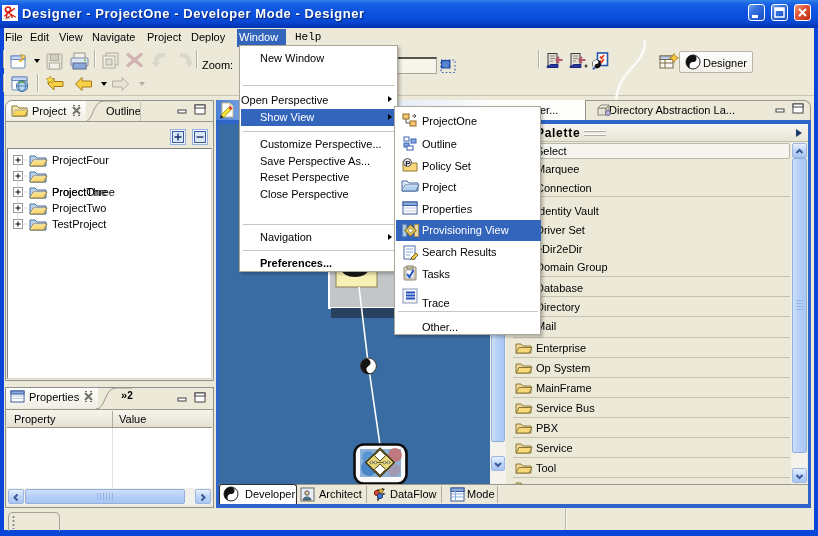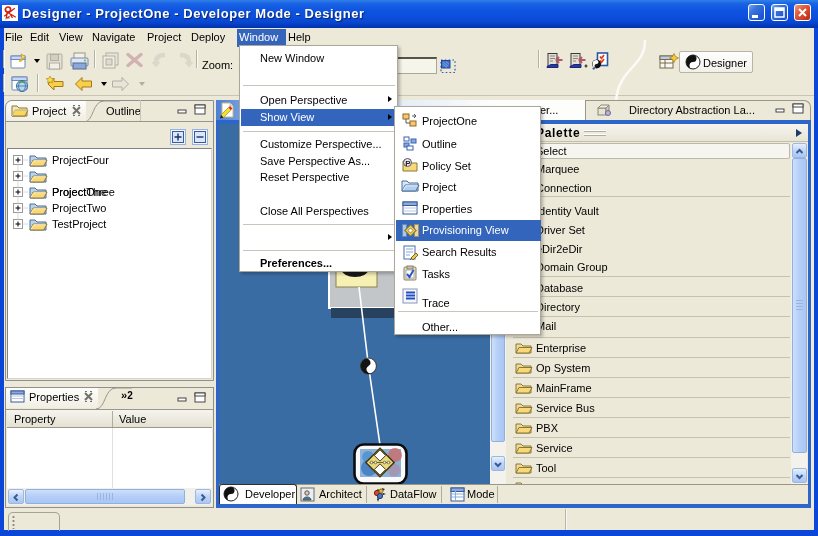--- a/index.html
+++ b/index.html
@@ -56,21 +56,21 @@
 
   <div id="menubar" class="abs">
     <div id="mwinhl" class="abs"></div>
     <div class="abs mitem" style="left:1px;">File</div>
     <div class="abs mitem" style="left:26px;">Edit</div>
     <div class="abs mitem" style="left:55px;">View</div>
     <div class="abs mitem" style="left:88px;">Navigate</div>
     <div class="abs mitem" style="left:143px;">Project</div>
     <div class="abs mitem" style="left:187px;">Deploy</div>
     <div class="abs mitem" style="left:235px;color:#fff;">Window</div>
-    <div class="abs mitem" style="left:284px;">Help</div>
+    <div class="abs mitem" style="left:291px;font-family:Liberation Mono, monospace;">Help</div>
   </div>
 
   <div id="toolbar" class="abs" style="left:4px;top:47px;width:810px;height:49px;background:#ece9d8;"></div>
   <div id="tbsep" class="abs" style="left:4px;top:95px;width:810px;height:1px;background:#c9c5b5;"></div>
 
   <div class="abs vsep" style="left:3px;top:50px;"></div>
   <svg class="abs" style="left:10px;top:53px;" width="19" height="17">
     <rect x="1" y="3" width="14" height="12" rx="1" fill="#fefefe" stroke="#6a88c0"></rect>
       <rect x="1" y="3" width="14" height="3.5" fill="#c8d8f4" stroke="#6a88c0"></rect>
     <path d="M9 8 C12 8 13 6 13 3" fill="none" stroke="#e8b838" stroke-width="2"></path>
@@ -320,21 +320,21 @@
   <div class="abs" style="left:216px;top:100px;width:370px;height:21px;background:linear-gradient(90deg,#4c80d6 0%,#6f9ade 6%,#a8c2ea 20%,#dfe9f7 45%,#fdfdfb 75%);border-right:1px solid #9a968a;"></div>
   <svg class="abs" style="left:219px;top:101px;" width="18" height="19">
       <path d="M3 2 L11 2 L14 5 L14 16 L3 16 Z" fill="#fff" stroke="#c8b88a"></path>
       <path d="M11 2 L11 5 L14 5" fill="#f4f0e4" stroke="#c8b88a"></path>
       <path d="M2 14 L9.5 6.5 L12 9 L4.5 16.5 Z" fill="#f2e030" stroke="#a09010" stroke-width="0.7"></path>
       <path d="M9.5 6.5 L11 5 L13.5 7.5 L12 9 Z" fill="#e02818"></path>
       <path d="M2 14 L4.5 16.5 L1 17.5 Z" fill="#222"></path>
     </svg>
   <div class="abs tabtxt" style="left:540px;top:104px;">er...</div>
 
-  <div class="abs tabtxt" style="left:629px;top:104px;">Directory Abstraction La...</div>
+  <div class="abs tabtxt" style="left:609px;top:104px;">Directory Abstraction La...</div>
   <svg class="abs" style="left:596px;top:103px;" width="15" height="15">
       <rect x="2" y="5" width="8" height="7" fill="#e8e4d4" stroke="#8a8678"></rect>
       <path d="M2 5 L5 2 L13 2 L10 5 Z" fill="#f2efe2" stroke="#8a8678"></path>
       <path d="M10 5 L13 2 L13 9 L10 12 Z" fill="#d0ccba" stroke="#8a8678"></path>
       <circle cx="12" cy="10" r="2.5" fill="#b8b4d8" stroke="#686a9a"></circle>
     </svg>
   <svg class="abs" style="left:775px;top:104px;" width="11" height="10">
       <rect x="1" y="5" width="8" height="3" fill="#fff" stroke="#444"></rect>
     </svg>
   <svg class="abs" style="left:792px;top:103px;" width="12" height="11">
@@ -494,30 +494,31 @@
         <path d="M1 7 h13 M1 10 h13 M5.5 4 v10" stroke="#88aade"></path>
       </svg>
     <div class="abs txt" style="left:248px;top:4px;">Mode</div>
     <div class="abs" style="left:278px;top:2px;width:1px;height:17px;background:#b0ac9e;"></div>
   </div>
   <div class="abs" style="left:219px;top:504px;width:592px;height:4px;background:#2e65c9;"></div>
 
   <div id="wmenu" class="abs menu" style="left:239px;top:45px;width:159px;height:227px;">
     <div class="abs mi" style="top:4px;"><span style="margin-left:19px;">New Window</span></div>
     <div class="abs sep" style="top:39px;"></div>
-    <div class="abs mi" style="top:46px;"><span style="margin-left:19px;">Open Perspective</span></div>
+    <div class="abs mi" style="top:46px;"><span style="">Open Perspective</span></div>
     <div class="abs arrow" style="left:148px;top:50px;"></div>
     <div class="abs mi hl" style="top:63px;height:17px;line-height:17px;"><span style="margin-left:19px;">Show View</span></div>
     <div class="abs arrow" style="left:148px;top:68px;"></div>
     <div class="abs sep" style="top:85px;"></div>
     <div class="abs mi" style="top:90px;"><span style="margin-left:19px;">Customize Perspective...</span></div>
     <div class="abs mi" style="top:107px;"><span style="margin-left:19px;">Save Perspective As...</span></div>
     <div class="abs mi" style="top:123px;"><span style="margin-left:19px;">Reset Perspective</span></div>
-    <div class="abs mi" style="top:157px;"><span style="margin-left:19px;">Close All Perspectives</span></div>
+    <div class="abs mi" style="top:140px;"><span style="margin-left:19px;">Close Perspective</span></div>
     <div class="abs sep" style="top:178px;"></div>
+    <div class="abs mi" style="top:183px;"><span style="margin-left:19px;">Navigation</span></div>
     <div class="abs arrow" style="left:148px;top:188px;"></div>
     <div class="abs sep" style="top:204px;"></div>
     <div class="abs mi" style="top:209px;font-weight:bold;"><span style="margin-left:19px;">Preferences...</span></div>
   </div>
 
   <div id="smenu" class="abs menu" style="left:394px;top:106px;width:147px;height:229px;">
     <svg class="abs" style="left:7px;top:5px;" width="16" height="16">
         <rect x="1" y="2" width="6" height="5" fill="#f8c870" stroke="#906820"></rect>
         <rect x="8" y="9" width="6" height="5" fill="#f8c870" stroke="#906820"></rect>
         <path d="M4 7 v4 h4" fill="none" stroke="#555"></path>

